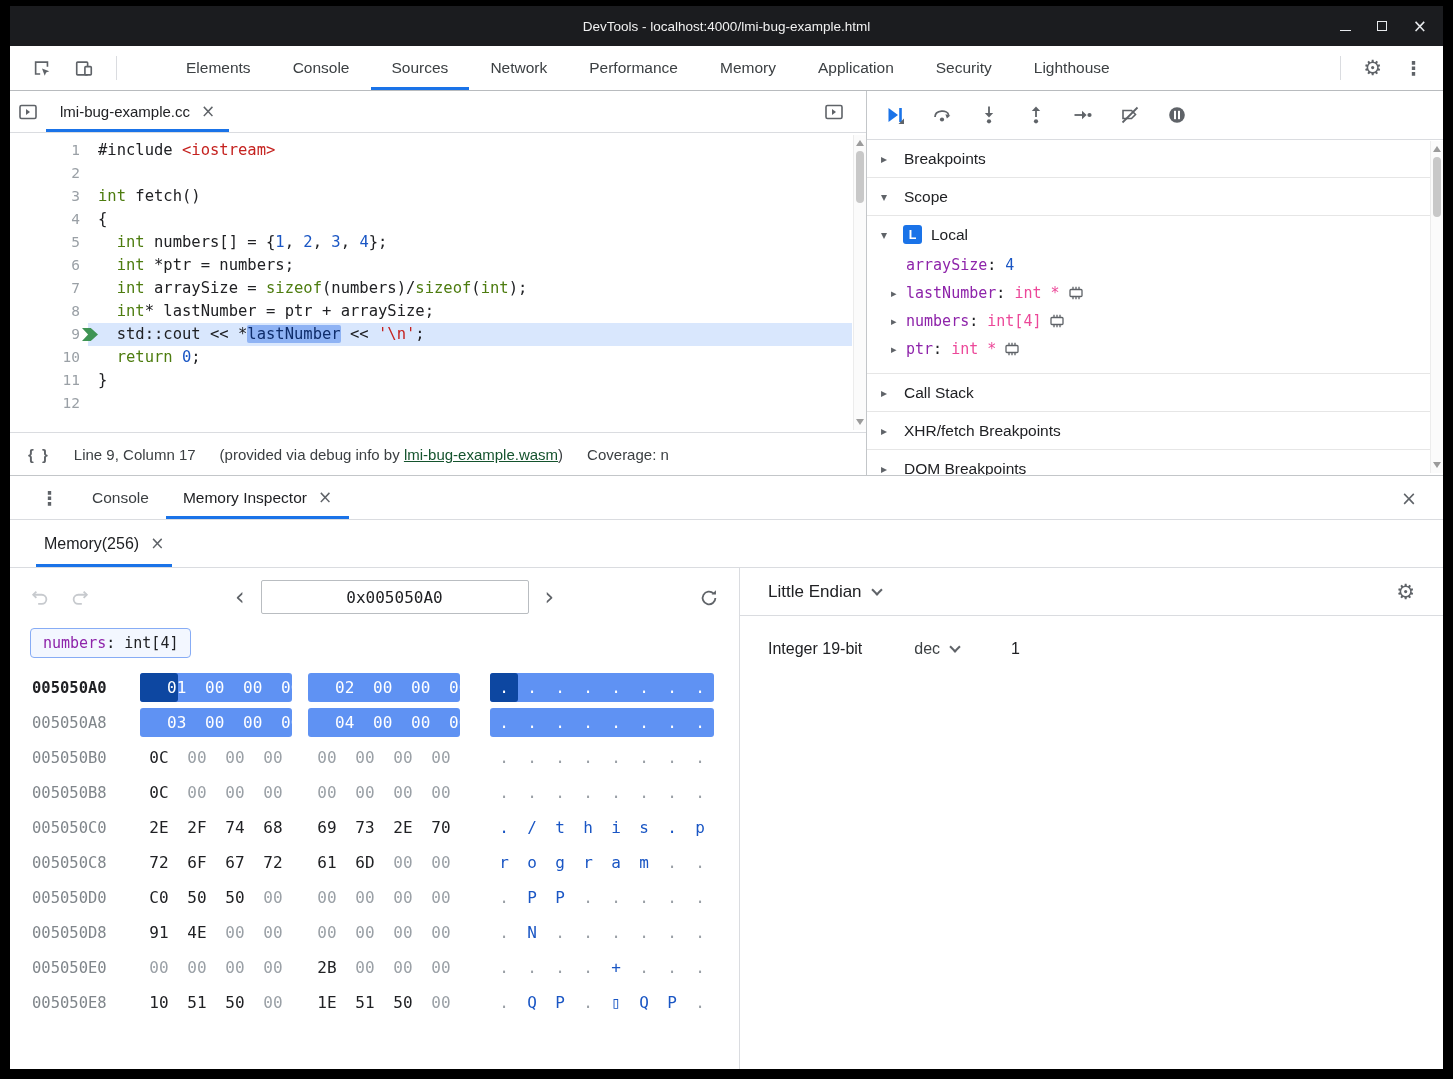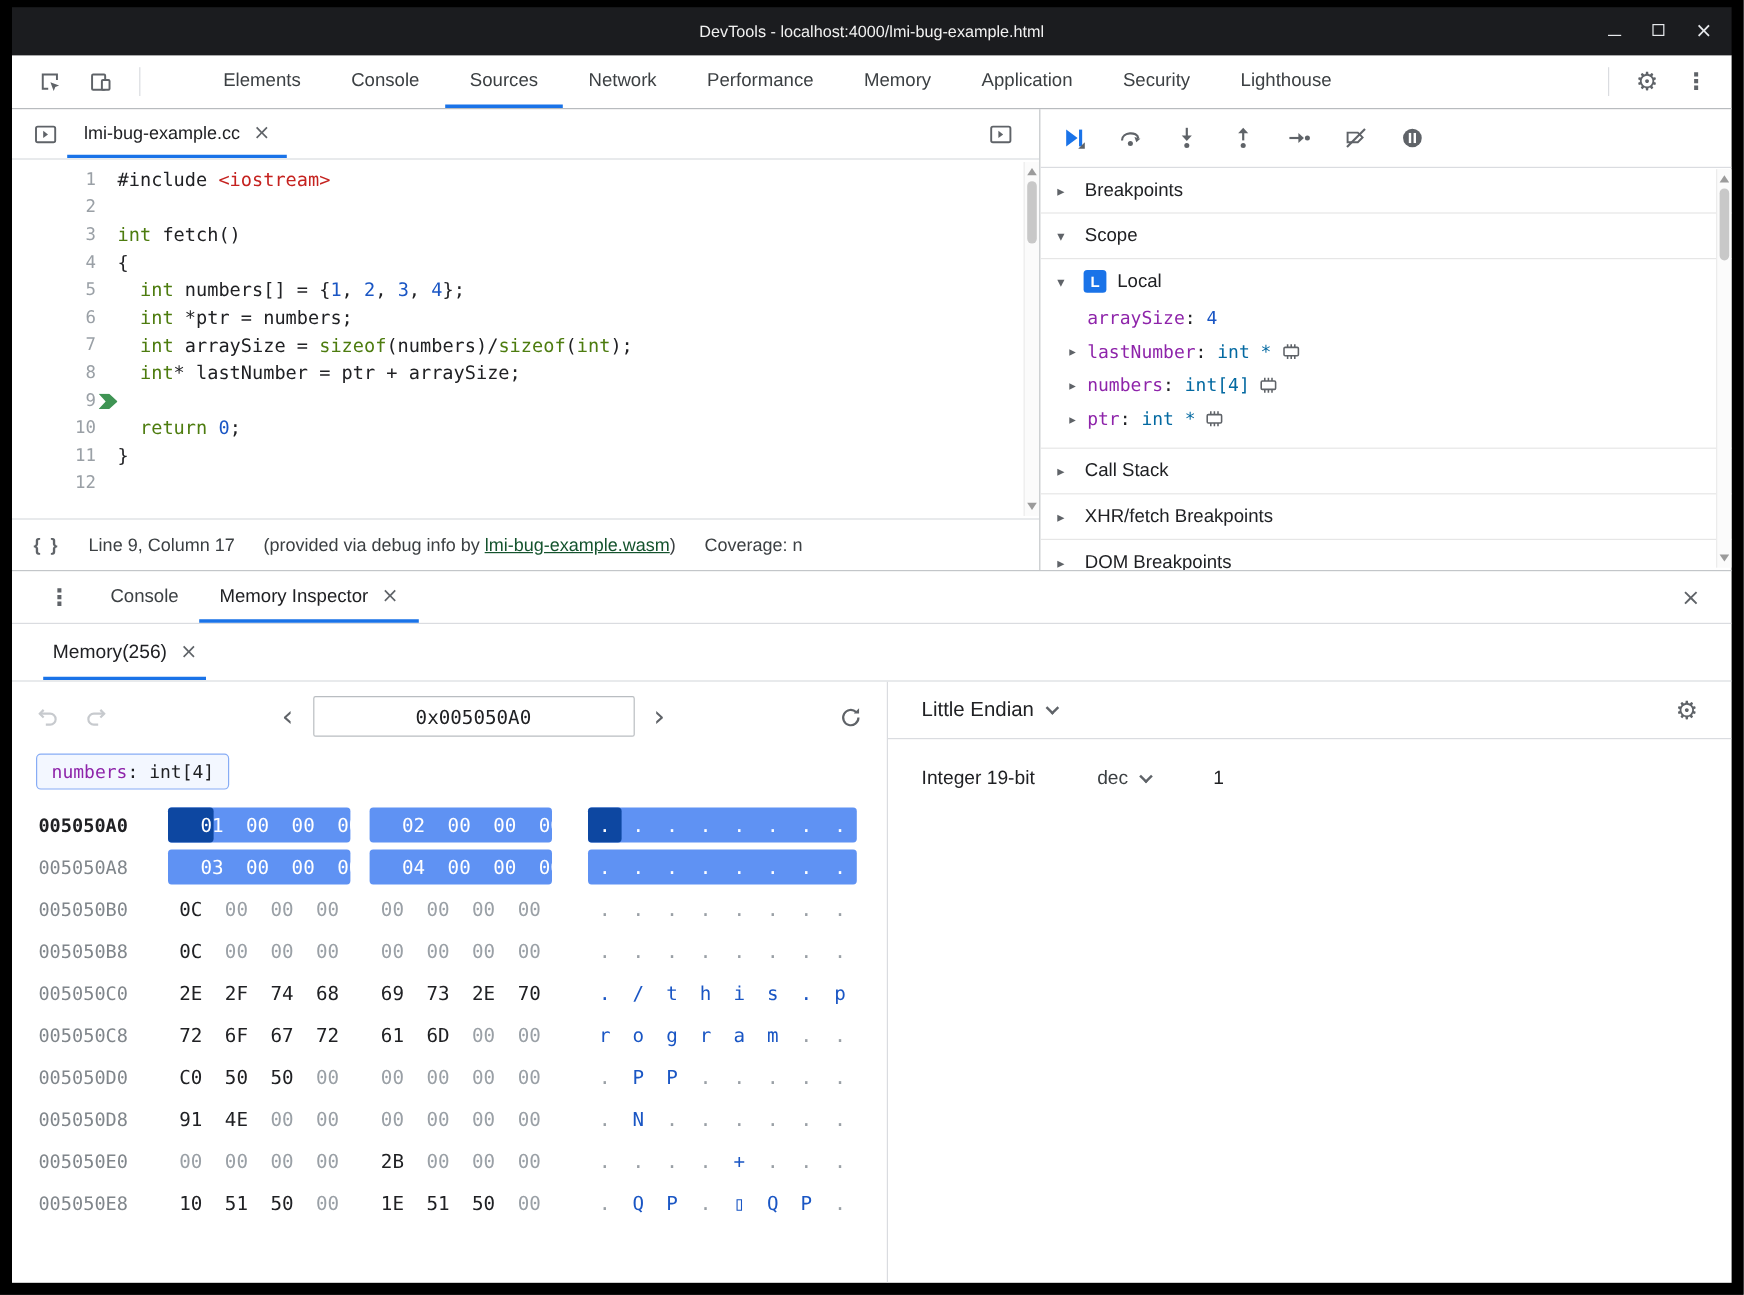--- a/index.html
+++ b/index.html
@@ -23,21 +23,21 @@
   .panel-tab { padding:0 21px; height:100%; display:flex; align-items:center; font-size:15.5px; color:#3c4043; cursor:pointer; }
   .panel-tab.active { box-shadow:inset 0 -3px 0 #1a73e8; }
   .toolbar-right { margin-left:auto; display:flex; align-items:center; gap:22px; padding-right:20px; }
   .glyph { font-family:"DejaVu Sans", sans-serif; color:#5f6368; }
   .gear { font-size:21px; }
   .kebab { font-size:19px; font-weight:bold; }
 
   
   .sources-area { height:384px; display:flex; flex:none; }
   .editor-pane { width:856px; flex:none; display:flex; flex-direction:column; }
-  .file-tabstrip { height:42px; flex:none; display:flex; align-items:center; border-bottom:1px solid #dadce0; padding-left:10px; }
+  .file-tabstrip { height:42px; flex:none; display:flex; align-items:center; border-bottom:1px solid #dadce0; }
   .navicon { width:36px; display:flex; justify-content:center; }
   .file-tab { height:100%; display:flex; align-items:center; gap:11px; padding:0 14px; font-size:15px; color:#202124; box-shadow:inset 0 -3px 0 #1a73e8; }
   .close-x { color:#5f6368; font-size:17px; font-family:"DejaVu Sans", sans-serif; line-height:1; }
   .tabstrip-right { margin-left:auto; padding-right:14px; }
 
   .editor { flex:1; position:relative; font-family:"DejaVu Sans Mono", monospace; font-size:15.5px; padding-top:6px; overflow:hidden; }
   .code-row { display:flex; height:23px; line-height:23px; position:relative; }
   .gutter { width:78px; flex:none; text-align:right; padding-right:8px; color:#9aa0a6; font-size:14.5px; }
   .code-text { flex:1; white-space:pre; padding-left:10px; margin-right:14px; }
   .code-row.paused .code-text { background:#d9e7fd; }
@@ -67,21 +67,21 @@
   .section-row { height:38px; display:flex; align-items:center; gap:10px; padding-left:14px; border-bottom:1px solid #e6e6e6; font-size:15.5px; color:#202124; cursor:pointer; }
   .tri { color:#5f6368; font-size:12px; width:13px; font-family:"DejaVu Sans", sans-serif; }
   .scope-body { border-bottom:1px solid #e6e6e6; padding:5px 0 10px; }
   .scope-group { display:flex; align-items:center; gap:9px; padding:4px 0 7px 14px; font-size:15.5px; }
   .lbadge { width:19px; height:19px; background:#1a73e8; color:#fff; border-radius:3px; display:flex; align-items:center; justify-content:center; font-size:12.5px; font-weight:bold; }
   .scope-var { display:flex; align-items:center; height:28px; padding-left:24px; font-family:"DejaVu Sans Mono", monospace; font-size:15px; }
   .scope-var .tri { font-size:11px; width:15px; }
   .var-name { color:#8e24aa; }
   .var-sep { white-space:pre; color:#202124; }
   .var-val.num { color:#1a56c4; }
-  .var-val.type { color:#0369a1; }
+  .var-val.type { color:#ec4899; }
   .mem-icon { margin-left:7px; flex:none; }
 
   
   .drawer { flex:1; display:flex; flex-direction:column; border-top:1px solid #c3c6c9; overflow:hidden; }
   .drawer-tabstrip { height:44px; flex:none; display:flex; align-items:center; border-bottom:1px solid #dadce0; padding-left:30px; }
   .drawer-menu { margin-right:16px; cursor:pointer; }
   .drawer-tab { height:100%; display:flex; align-items:center; gap:11px; padding:0 17px; font-size:15.5px; color:#3c4043; cursor:pointer; }
   .drawer-tab.active { box-shadow:inset 0 -3px 0 #1a73e8; color:#202124; }
   .drawer-close { margin-left:auto; padding-right:26px; font-size:19px; cursor:pointer; }
   .memory-tabstrip { height:48px; flex:none; display:flex; align-items:center; border-bottom:1px solid #dadce0; padding-left:26px; }
@@ -224,20 +224,21 @@
                 <span class="gutter">7</span>
                 <span class="code-text"><span class="tok-p">  </span><span class="tok-k">int</span><span class="tok-p"> arraySize = </span><span class="tok-k">sizeof</span><span class="tok-p">(numbers)/</span><span class="tok-k">sizeof</span><span class="tok-p">(</span><span class="tok-k">int</span><span class="tok-p">);</span></span>
               </div>
               <div class="code-row">
                 <span class="gutter">8</span>
                 <span class="code-text"><span class="tok-p">  </span><span class="tok-k">int</span><span class="tok-p">* lastNumber = ptr + arraySize;</span></span>
               </div>
               <div class="code-row paused">
                 <span class="gutter">9</span>
                 <span class="exec-arrow"></span>
+                <span class="code-text"><span class="tok-p">  std::cout &lt;&lt; *</span><span class="tok-sel">lastNumber</span><span class="tok-p"> &lt;&lt; </span><span class="tok-s">'\n'</span><span class="tok-p">;</span></span>
               </div>
               <div class="code-row">
                 <span class="gutter">10</span>
                 <span class="code-text"><span class="tok-p">  </span><span class="tok-k">return</span><span class="tok-p"> </span><span class="tok-n">0</span><span class="tok-p">;</span></span>
               </div>
               <div class="code-row">
                 <span class="gutter">11</span>
                 <span class="code-text"><span class="tok-p">}</span></span>
               </div>
               <div class="code-row">

